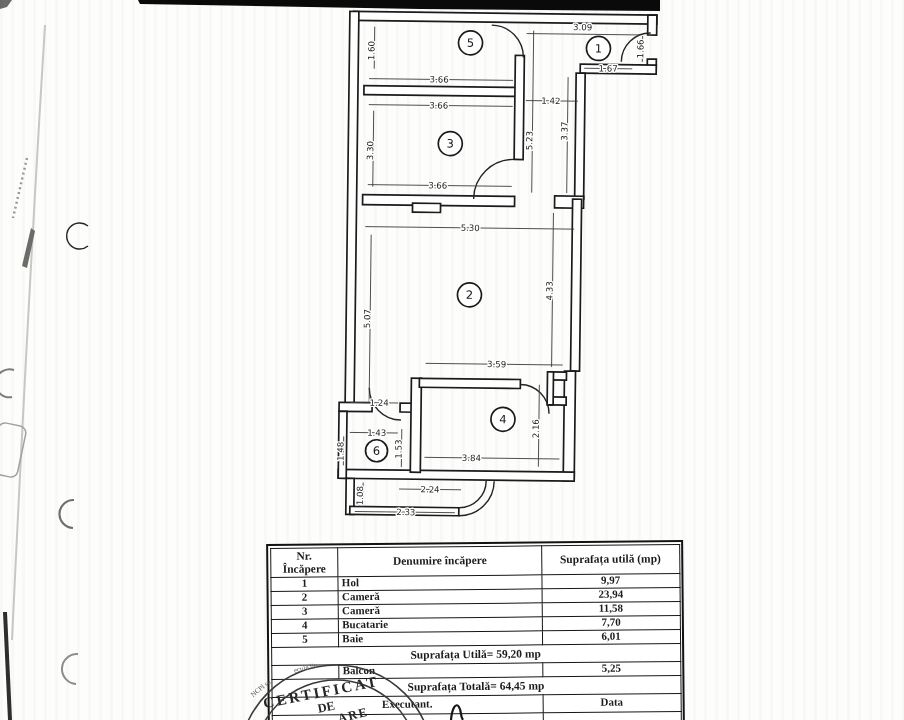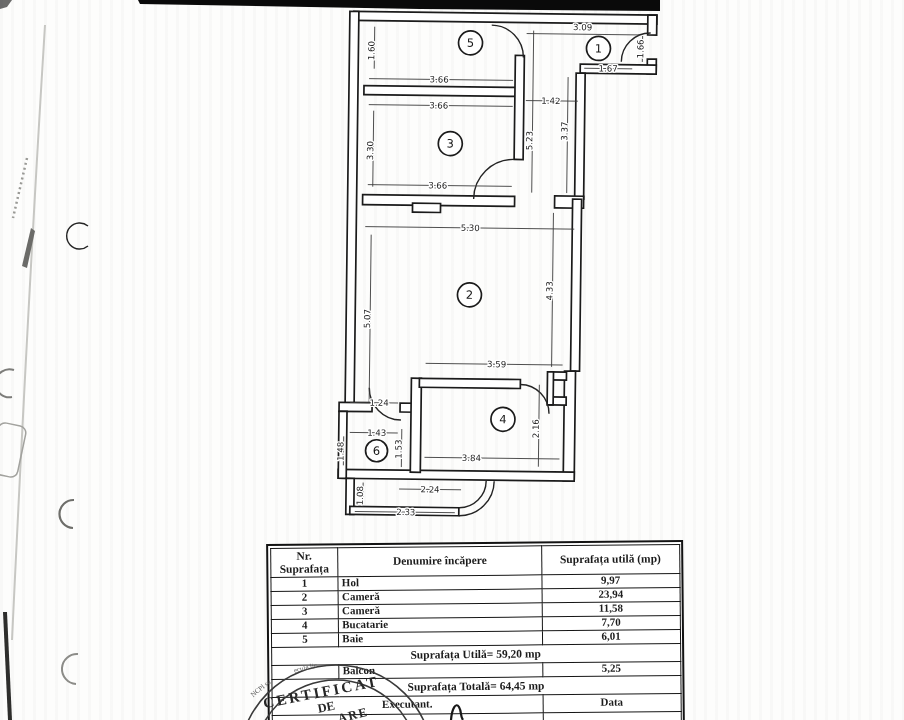--- a/index.html
+++ b/index.html
@@ -49,21 +49,21 @@
   <table>
     <colgroup>
         <col style="width:66px">
         <col style="width:198px">
         <col style="width:134px">
       </colgroup>
     <tbody>
         <tr style="height:29px">
       <th>
         <span>Nr.</span><br>
-        <span>Suprafața</span>
+        <span>Încăpere</span>
       </th>
       <th>Denumire încăpere</th>
       <th>Suprafața utilă (mp)</th>
     </tr>
     <tr>
       <td class="c-nr">1</td>
       <td class="c-name">Hol</td>
       <td class="c-val">9,97</td>
     </tr>
     <tr>

